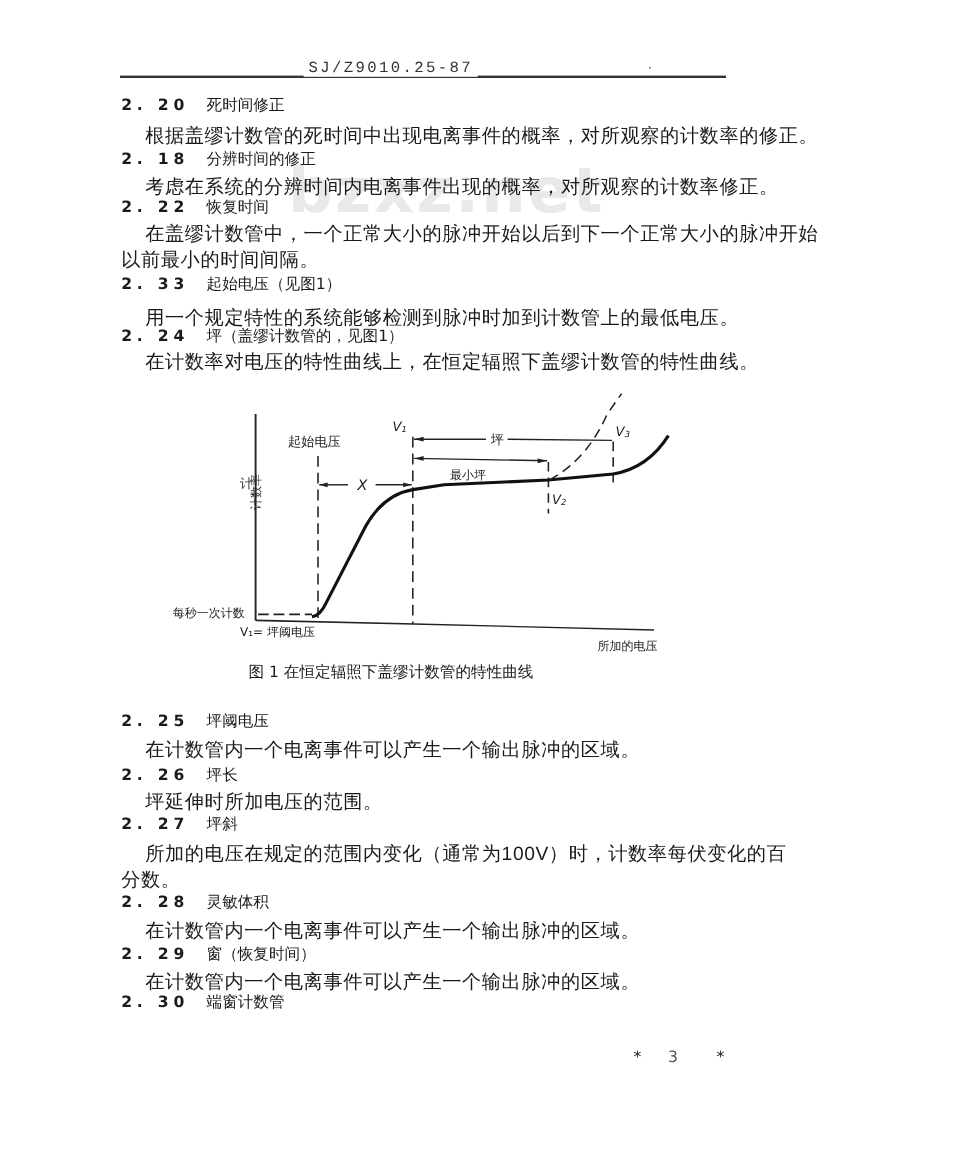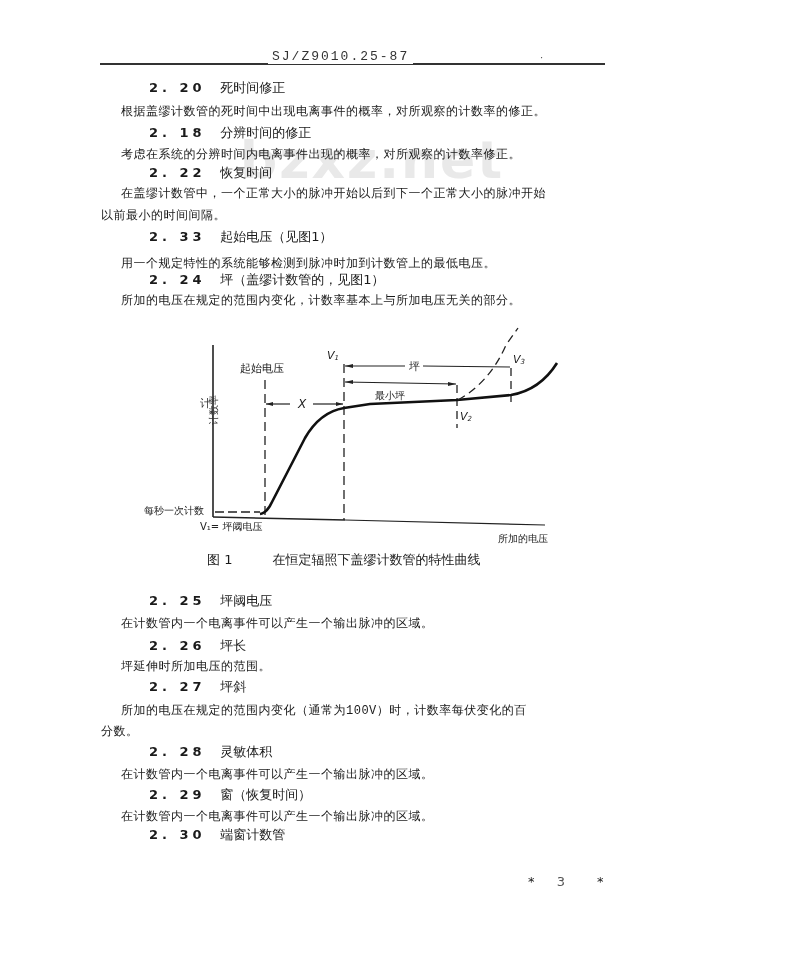--- a/index.html
+++ b/index.html
@@ -2,37 +2,37 @@
 <html><head>
   <meta charset="utf-8">
   <style>
     html, body { margin: 0; padding: 0; }
     body {
       width: 800px; height: 965px; background: #ffffff; position: relative; overflow: hidden;
       font-family: "DejaVu Serif", "Liberation Serif", serif; color: #1a1a1a;
     }
     .header-rule { position: absolute; left: 100px; top: 63px; width: 505px; height: 1.5px; background: #333; }
     .header-code {
-      position: absolute; left: 268px; top: 49px; font-size: 13px; letter-spacing: 2px;
+      position: absolute; left: 253px; top: 49px; font-size: 13px; letter-spacing: 2px;
       font-family: "Liberation Mono", "DejaVu Sans Mono", monospace; color: #333; background: #fff; padding: 0 4px;
     }
     .header-dot { position: absolute; left: 540px; top: 52px; font-size: 10px; color: #444; }
     .watermark {
       position: absolute; left: 240px; top: 130px; font-family: "DejaVu Sans", sans-serif;
       font-size: 52px; font-weight: bold; color: #e9e9e9; letter-spacing: 2px; z-index: 0;
     }
     .content { position: absolute; left: 0; top: 0; width: 800px; z-index: 1; }
-    .term { position: absolute; left: 101px; font-size: 13px; font-weight: bold; font-family: "DejaVu Sans", sans-serif; white-space: nowrap; margin-left: 48px; }
+    .term { position: absolute; left: 101px; font-size: 13px; font-weight: bold; font-family: "DejaVu Sans", sans-serif; white-space: nowrap; }
     .term .num { display: inline-block; letter-spacing: 4px; margin-right: 10px; }
     .term .ttl { font-weight: normal; font-family: "DejaVu Sans", sans-serif; }
-    .def { position: absolute; left: 121px; font-size: 12px; font-family: Liberation Mono, monospace; white-space: nowrap; letter-spacing: 0.5px; }
+    .def { position: absolute; left: 121px; font-size: 16px; font-family: Liberation Sans, sans-serif; white-space: nowrap; letter-spacing: 0.5px; }
     .def.cont { left: 101px; }
     .figure { position: absolute; left: 120px; top: 320px; width: 460px; height: 250px; }
     .fig-caption { position: absolute; left: 207px; top: 551px; font-size: 13px; font-family: "DejaVu Sans", sans-serif; white-space: nowrap; }
-    .fig-caption .lbl { margin-right: 36px; }
+    .fig-caption .lbl { }
     .page-num { position: absolute; left: 528px; top: 874px; font-size: 13px; font-family: "DejaVu Sans", sans-serif; white-space: nowrap; }
     .page-num span { display: inline-block; }
     .page-num .n { margin: 0 28px 0 18px; color: #555; }
     svg text { font-family: "DejaVu Sans", sans-serif; }
   </style>
 </head>
 <body>
 
 <div class="watermark">bzxz.net</div>
 
@@ -64,21 +64,21 @@
   <div class="term" style="top:228px">
     <span class="num">2. 33</span>
     <span class="ttl">起始电压（见图1）</span>
   </div>
   <div class="def" style="top:255px">用一个规定特性的系统能够检测到脉冲时加到计数管上的最低电压。</div>
 
   <div class="term" style="top:271px">
     <span class="num">2. 24</span>
     <span class="ttl">坪（盖缪计数管的，见图1）</span>
   </div>
-  <div class="def" style="top:292px">所加的电压在规定的范围内变化，计数率基本上与所加电压无关的部分。</div>
+  <div class="def" style="top:292px">在计数率对电压的特性曲线上，在恒定辐照下盖缪计数管的特性曲线。</div>
 
   <div class="figure">
     <svg width="460" height="250" viewBox="0 0 460 250">
 
       <line x1="93" y1="25" x2="93" y2="197" stroke="#222" stroke-width="1.6"></line>
       <line x1="93" y1="197" x2="225" y2="200" stroke="#222" stroke-width="1.4"></line>
       <line x1="225" y1="200" x2="425" y2="205" stroke="#222" stroke-width="1.2"></line>
 
       <text x="80" y="87" font-size="11" fill="#333">
         <tspan x="80" dy="0">计</tspan><tspan x="80" dy="-1">​</tspan>

